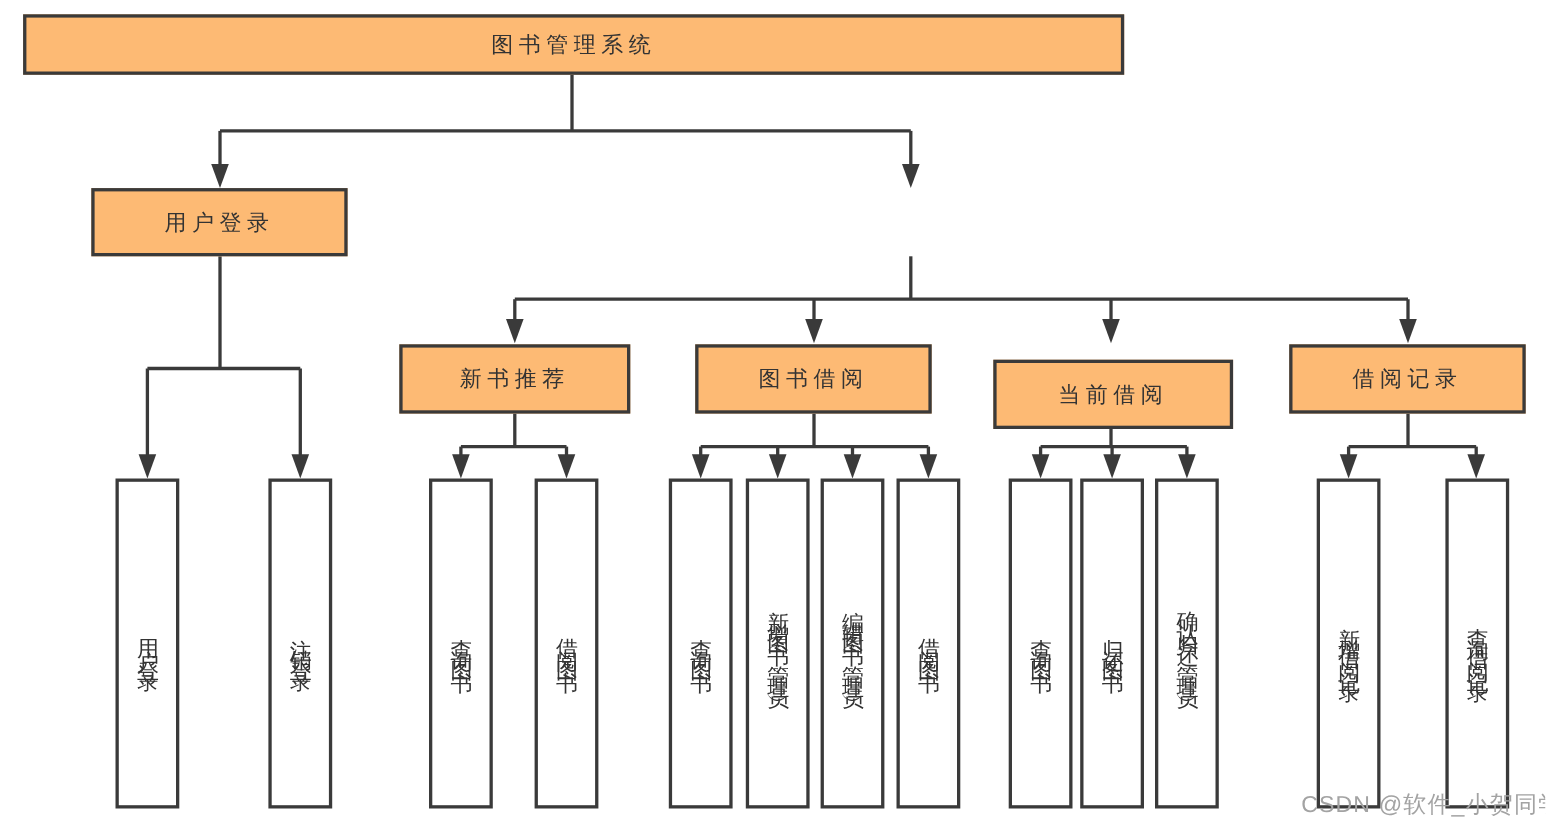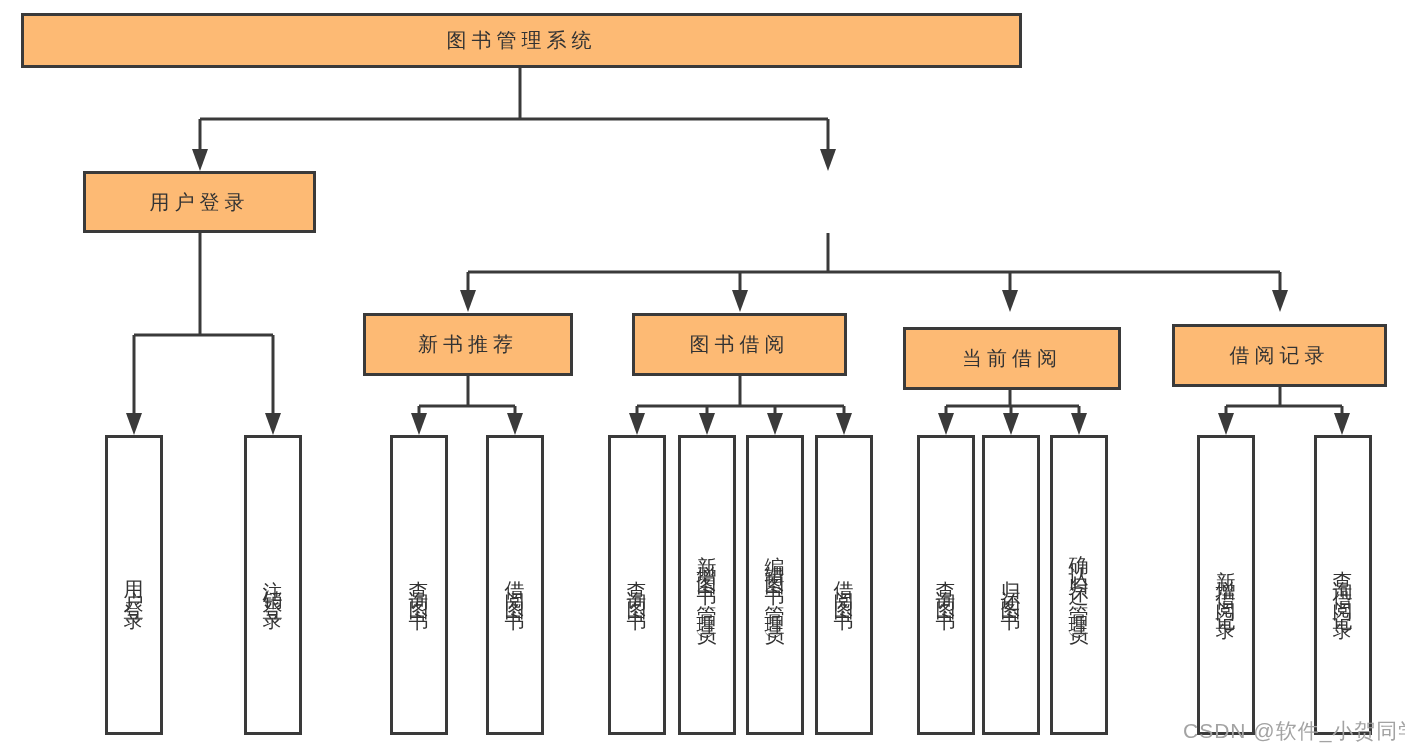--- a/index.html
+++ b/index.html
@@ -137,21 +137,21 @@
 
   <div class="node" style="left:363px;top:313px;width:210px;height:63px;">
     <span class="hlabel">新书推荐</span>
   </div>
   <div class="node" style="left:632px;top:313px;width:215px;height:63px;">
     <span class="hlabel">图书借阅</span>
   </div>
   <div class="node" style="left:903px;top:327px;width:218px;height:63px;">
     <span class="hlabel">当前借阅</span>
   </div>
-  <div class="node" style="left:1172px;top:313px;width:215px;height:63px;margin-top:11px;">
+  <div class="node" style="left:1172px;top:313px;width:215px;height:63px;">
     <span class="hlabel">借阅记录</span>
   </div>
 
   <div class="vbox" style="left:105px;">
     <span class="vlabel">用户登录</span>
   </div>
   <div class="vbox" style="left:244px;">
     <span class="vlabel">注销登录</span>
   </div>
 

